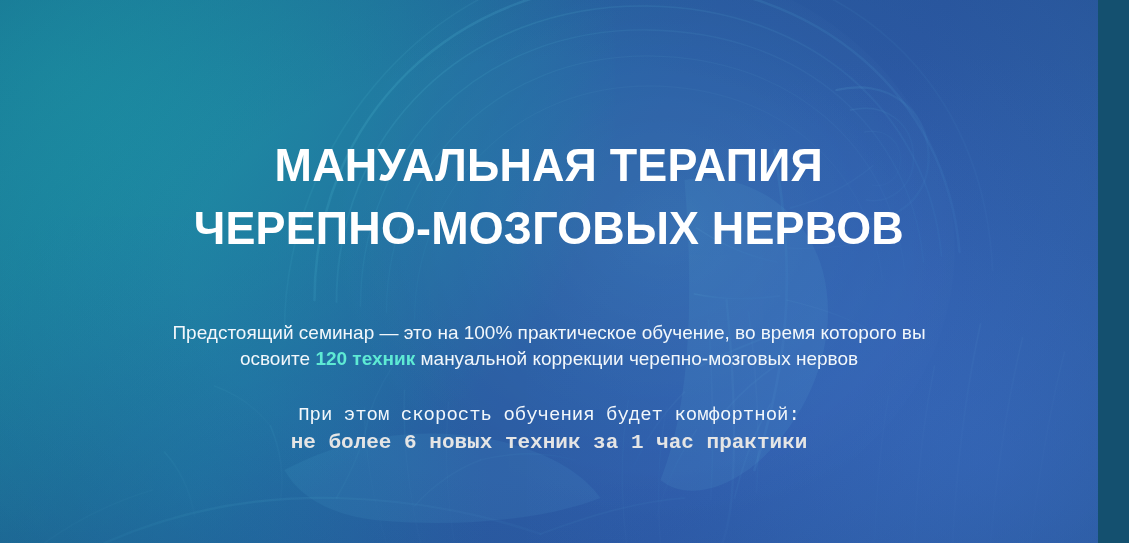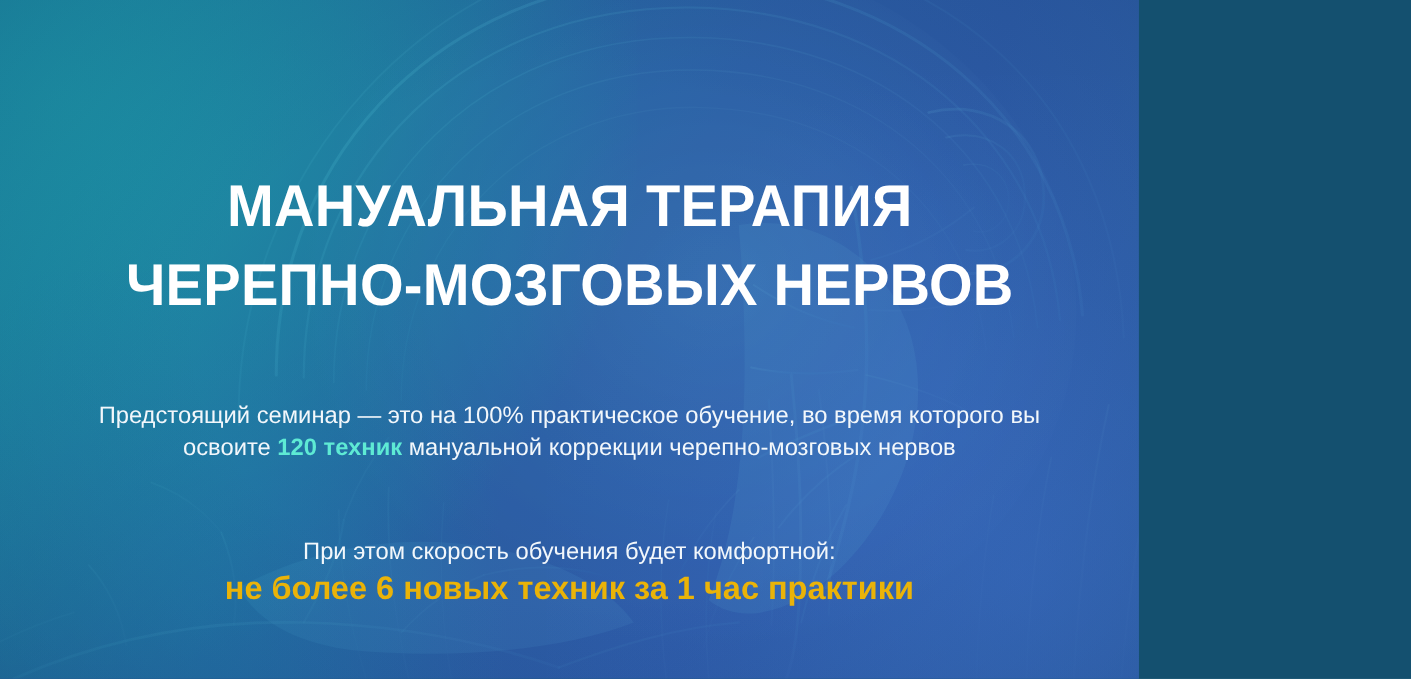--- a/index.html
+++ b/index.html
@@ -7,21 +7,21 @@
     margin: 0;
     padding: 0;
     background: #14506f;
   }
   body {
     font-family: "Liberation Sans", "DejaVu Sans", sans-serif;
   }
 
   .hero {
     position: relative;
-    width: 911px;
+    width: 1098px;
     height: 543px;
     overflow: hidden;
     box-sizing: border-box;
     background: #2a5ba0;
   }
 
   
   .bg-base {
     position: absolute;
     inset: 0;
@@ -132,26 +132,26 @@
   }
 
   .closer {
     margin: 0;
     padding: 0 40px;
     font-size: 19px;
     line-height: 26px;
     font-weight: 400;
     color: #f2f7fb;
   }
-  .closer-wrap { margin-top: 58px; }
+  .closer-wrap { margin-top: 31px; font-family: Liberation Mono, monospace; }
   .closer .closer-em {
     display: block;
     font-weight: 700;
-    color: #eab308;
-    font-size: 26px;
+    color: #e5e5e5;
+    font-size: 21px;
     margin-top: 2px;
   }
 </style>
 </head>
 <body>
 
 <div class="hero">
 
   <div class="bg-base"></div>
   <div class="bg-glow-tl"></div>

